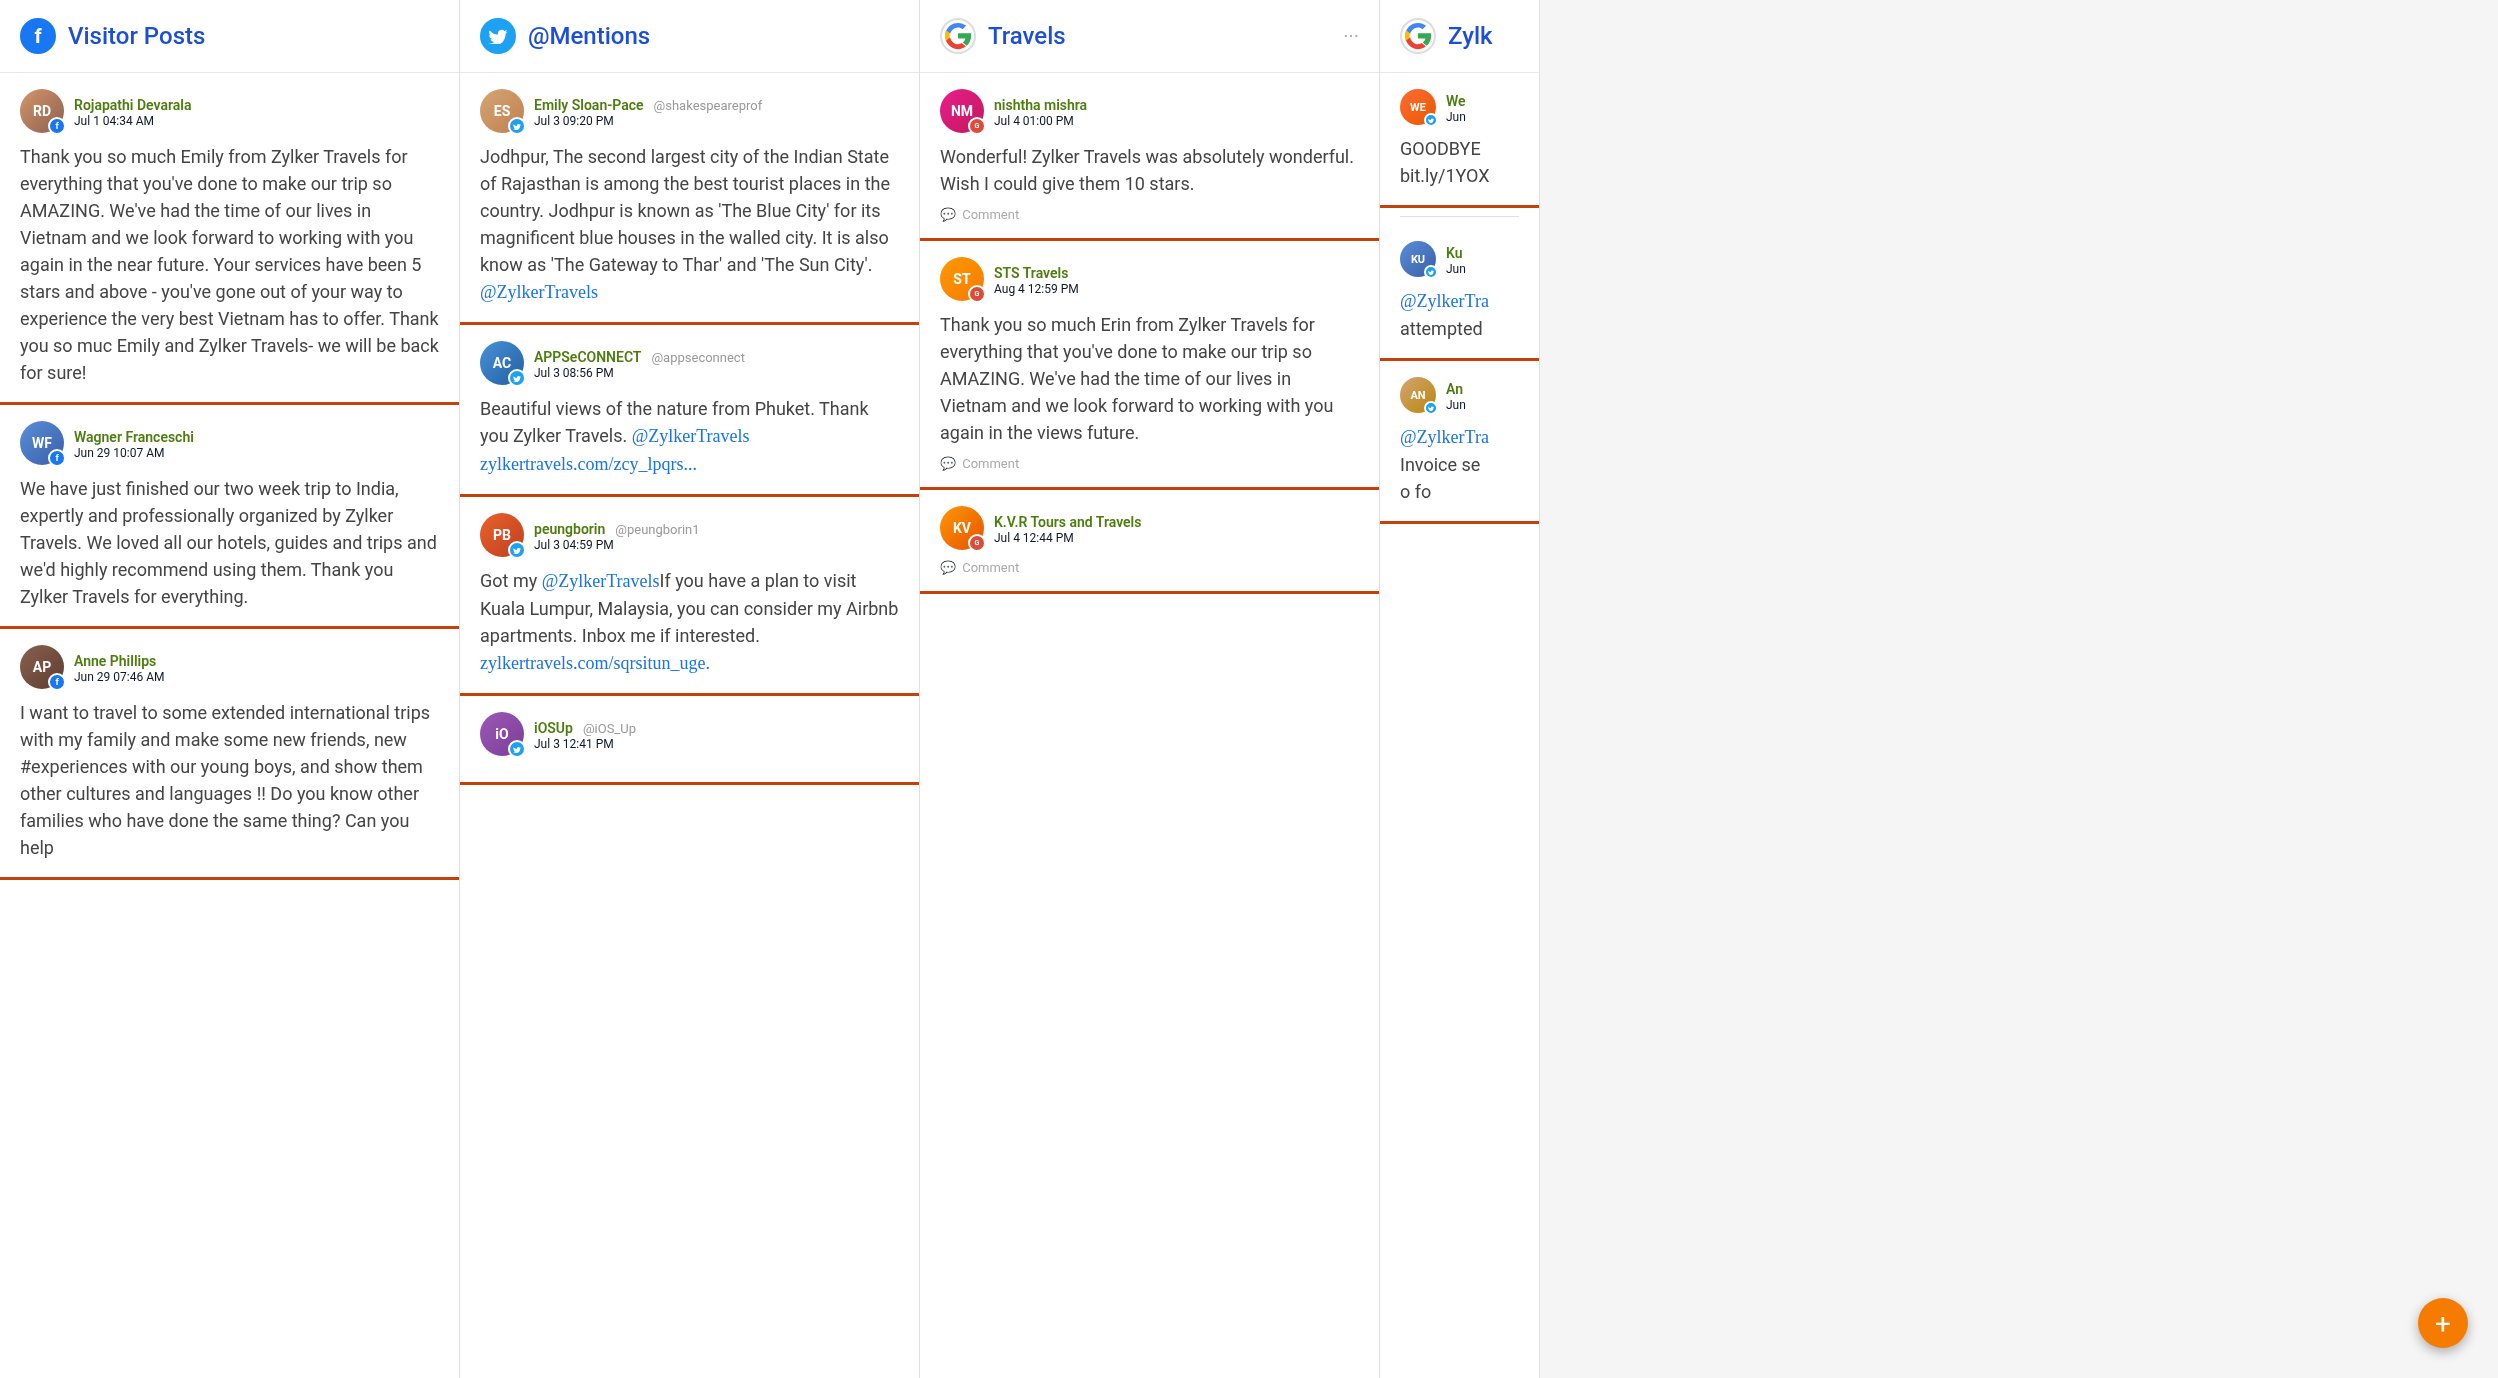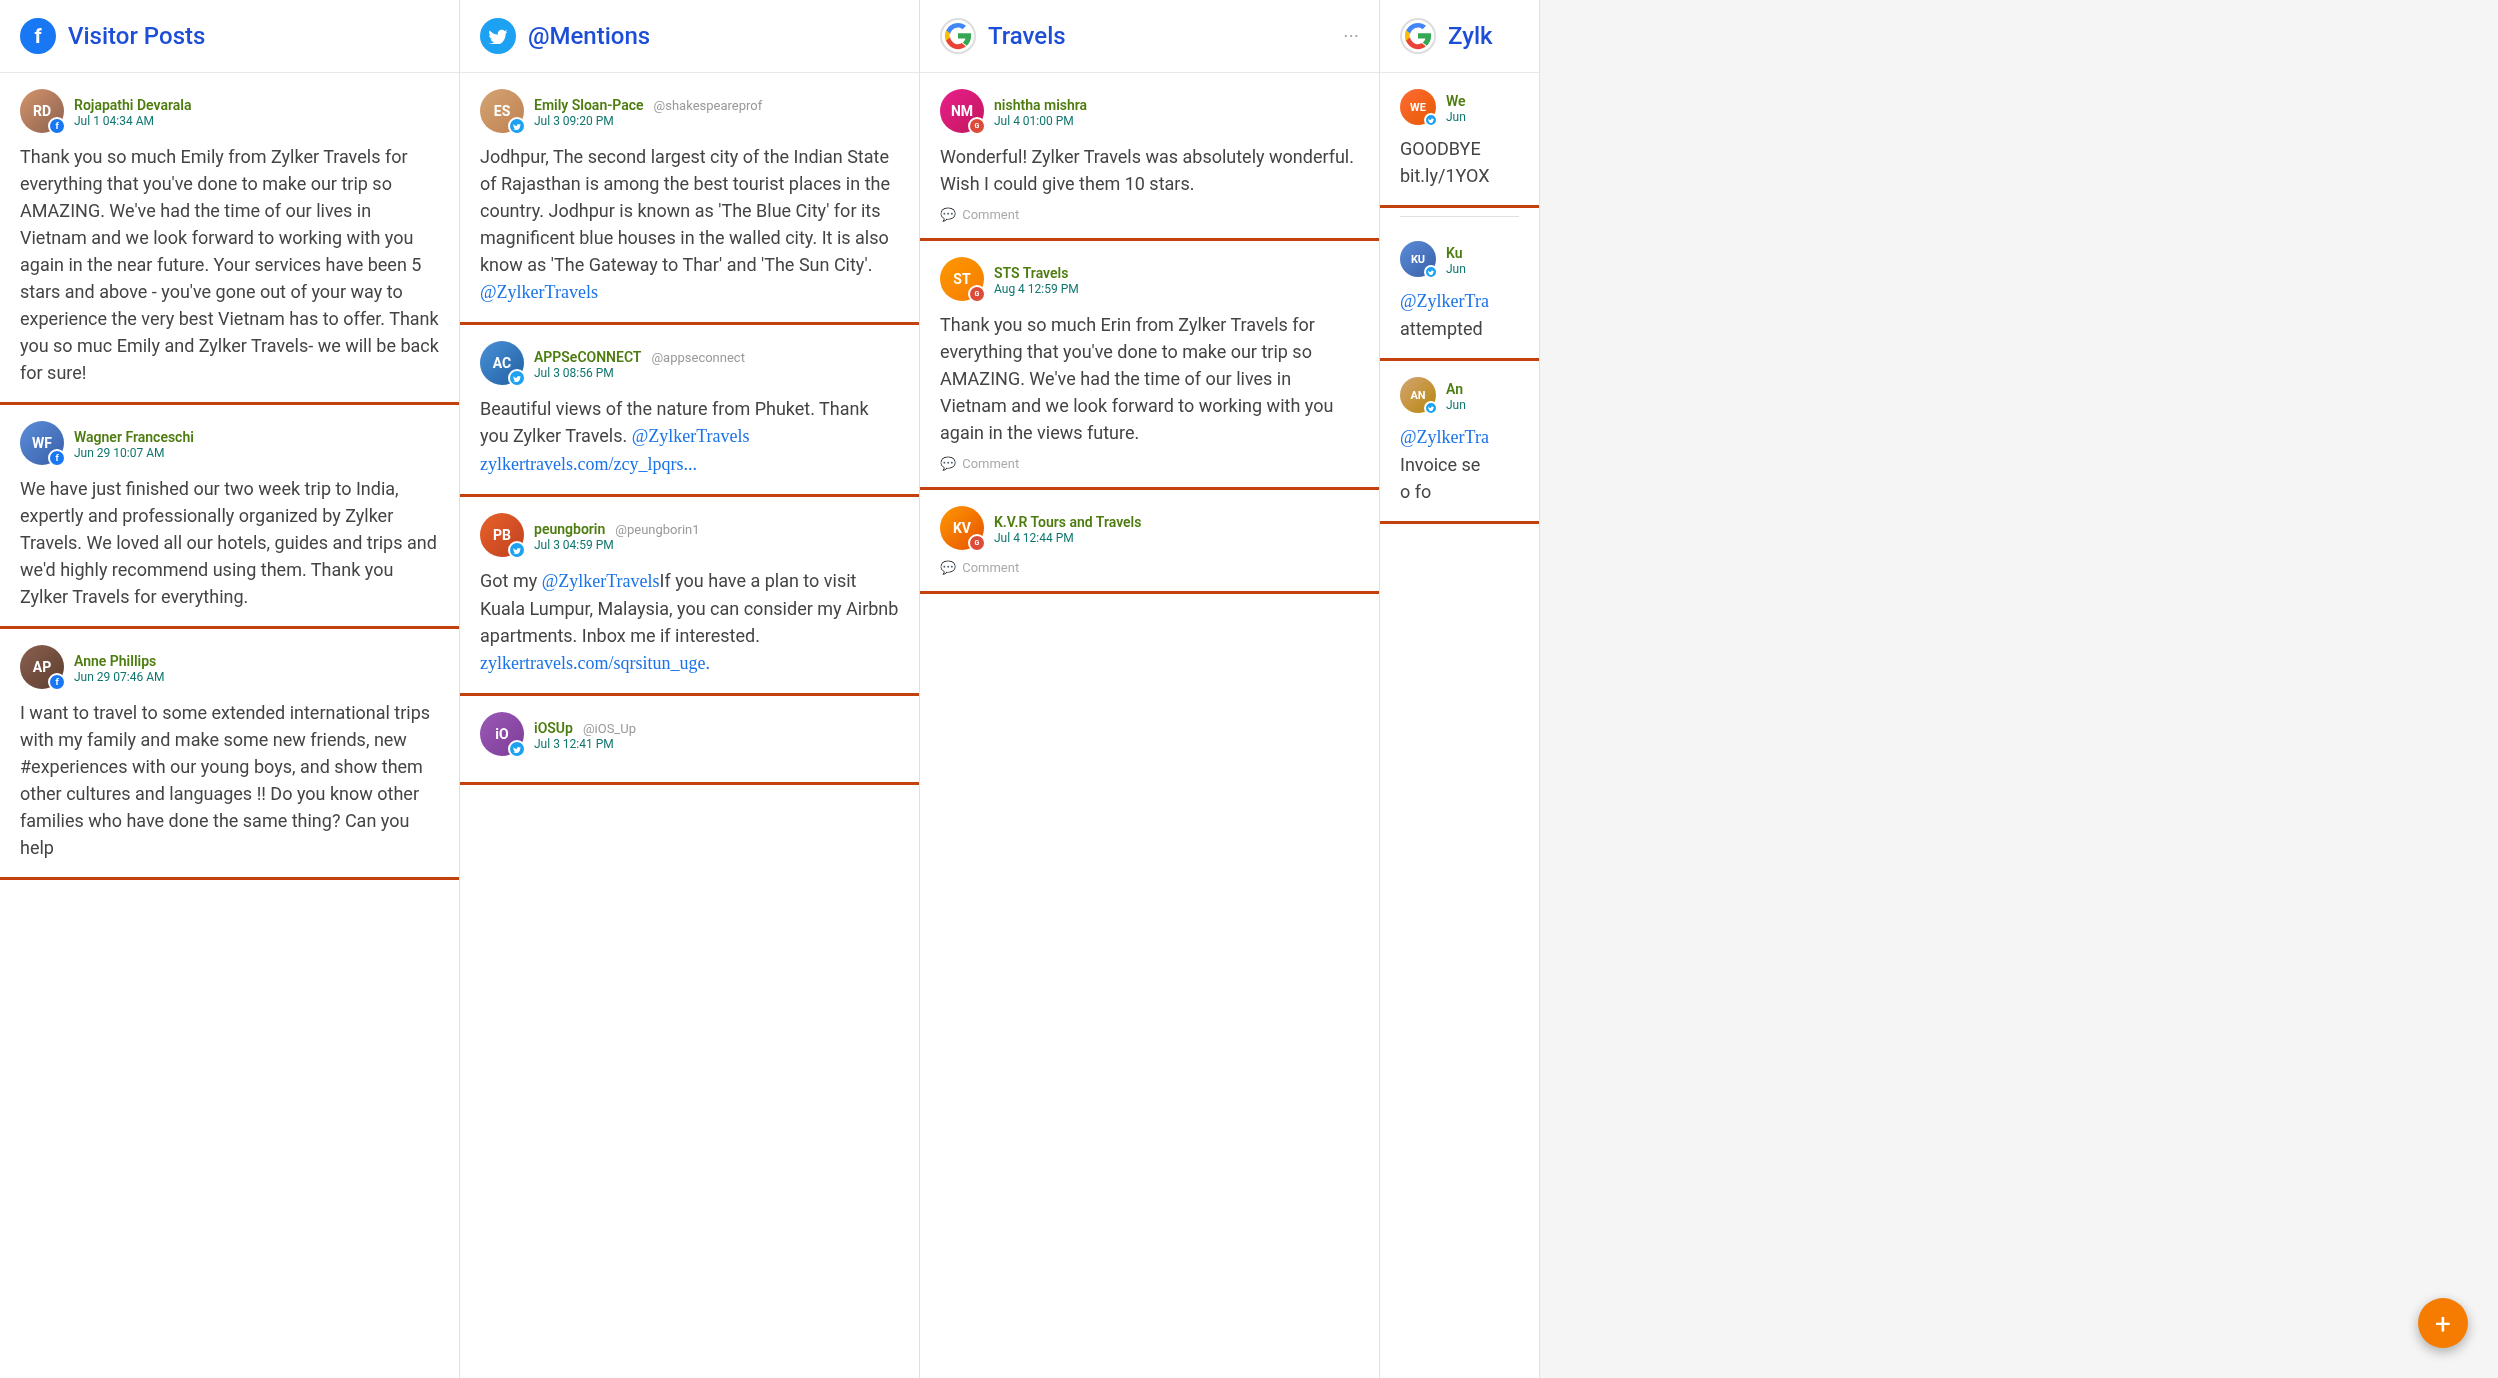--- a/index.html
+++ b/index.html
@@ -104,21 +104,21 @@
       font-size: 14px;
       color: #4d7c0f;
     }
     .post-handle {
       font-size: 13px;
       color: #999;
       margin-left: 6px;
     }
     .post-time {
       font-size: 12px;
-      color: #0f766e;
+      color: #0f172a;
       margin-top: 0;
     }
     .post-text {
       font-size: 18px;
       color: #444;
       line-height: 1.5;
     }
     .post-link {
       color: #1a73e8;
       text-decoration: none;

